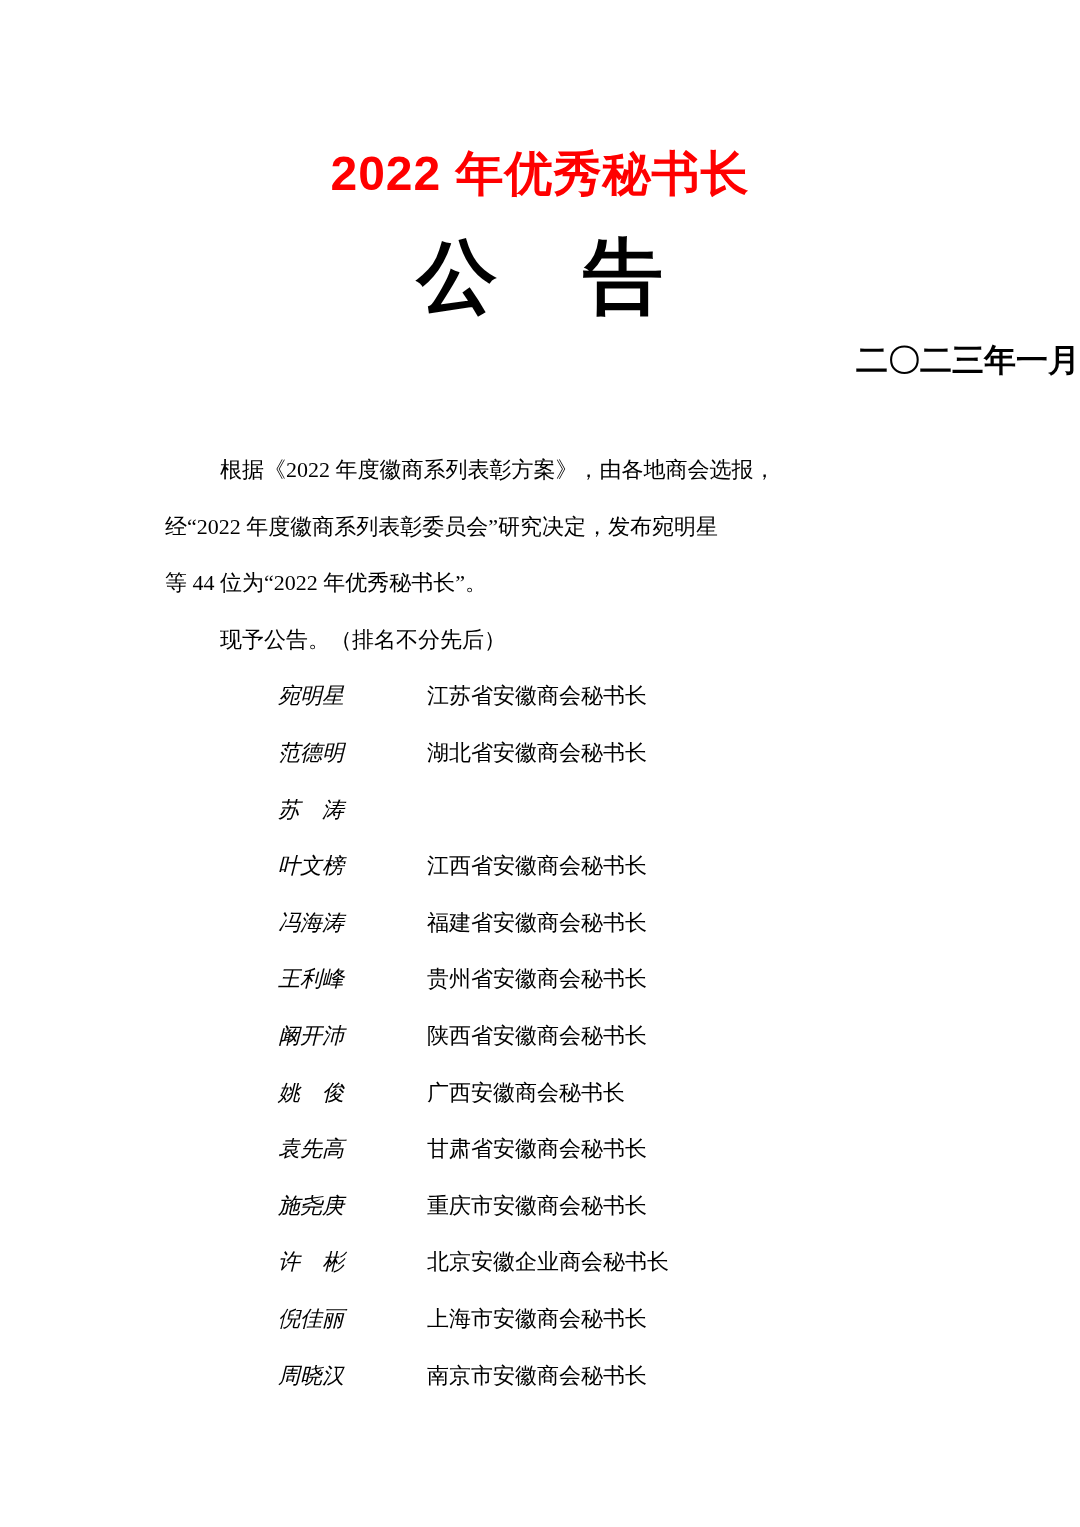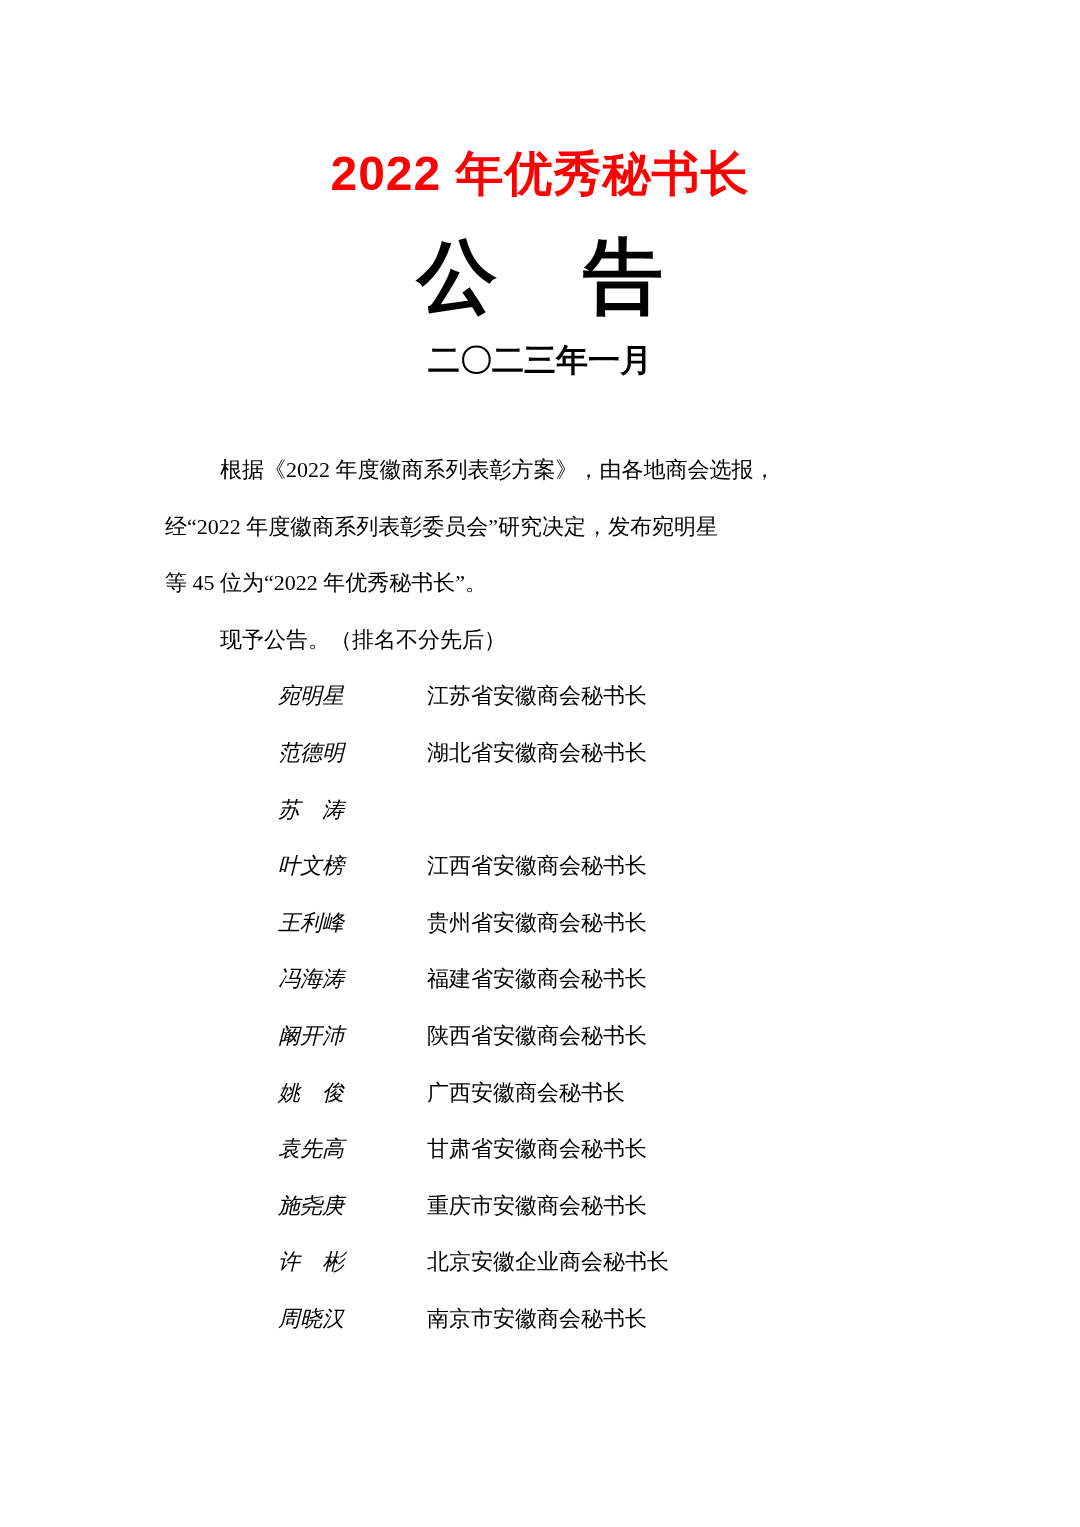--- a/index.html
+++ b/index.html
@@ -39,21 +39,21 @@
     font-weight: bold;
     font-size: 80px;
     line-height: 86px;
     color: #000000;
   }
   .date-line {
     position: absolute;
     top: 340px;
     left: 0;
     width: 100%;
-    text-align: center;
+    text-align: right;
     font-family: "Liberation Sans", "DejaVu Sans", sans-serif;
     font-weight: bold;
     font-size: 32px;
     line-height: 40px;
     color: #000000;
   }
   .content {
     position: absolute;
     top: 442px;
     left: 165px;
@@ -88,47 +88,47 @@
     <span>公</span>
     <span>告</span>
   </h2>
 
   <div class="date-line">二〇二三年一月</div>
 
   <div class="content">
 
     <div class="para-line indent">根据《2022 年度徽商系列表彰方案》，由各地商会选报，</div>
     <div class="para-line">经“2022 年度徽商系列表彰委员会”研究决定，发布宛明星</div>
-    <div class="para-line">等 45 位为“2022 年优秀秘书长”。</div>
+    <div class="para-line">等 44 位为“2022 年优秀秘书长”。</div>
 
     <div class="para-line indent">现予公告。（排名不分先后）</div>
 
     <div>
       <div class="row">
         <span class="name">宛明星</span>
         <span class="org">江苏省安徽商会秘书长</span>
       </div>
       <div class="row">
         <span class="name">范德明</span>
         <span class="org">湖北省安徽商会秘书长</span>
       </div>
       <div class="row">
         <span class="name">苏　涛</span>
       </div>
       <div class="row">
         <span class="name">叶文榜</span>
         <span class="org">江西省安徽商会秘书长</span>
       </div>
       <div class="row">
+        <span class="name">冯海涛</span>
+        <span class="org">福建省安徽商会秘书长</span>
+      </div>
+      <div class="row">
         <span class="name">王利峰</span>
         <span class="org">贵州省安徽商会秘书长</span>
-      </div>
-      <div class="row">
-        <span class="name">冯海涛</span>
-        <span class="org">福建省安徽商会秘书长</span>
       </div>
       <div class="row">
         <span class="name">阚开沛</span>
         <span class="org">陕西省安徽商会秘书长</span>
       </div>
       <div class="row">
         <span class="name">姚　俊</span>
         <span class="org">广西安徽商会秘书长</span>
       </div>
       <div class="row">
@@ -137,20 +137,24 @@
       </div>
       <div class="row">
         <span class="name">施尧庚</span>
         <span class="org">重庆市安徽商会秘书长</span>
       </div>
       <div class="row">
         <span class="name">许　彬</span>
         <span class="org">北京安徽企业商会秘书长</span>
       </div>
       <div class="row">
+        <span class="name">倪佳丽</span>
+        <span class="org">上海市安徽商会秘书长</span>
+      </div>
+      <div class="row">
         <span class="name">周晓汉</span>
         <span class="org">南京市安徽商会秘书长</span>
       </div>
     </div>
 
   </div>
 
 </div>
 
 </body></html>

